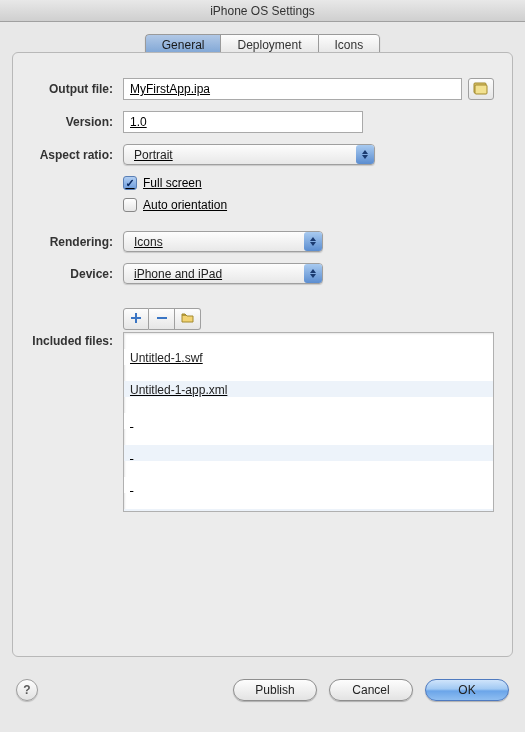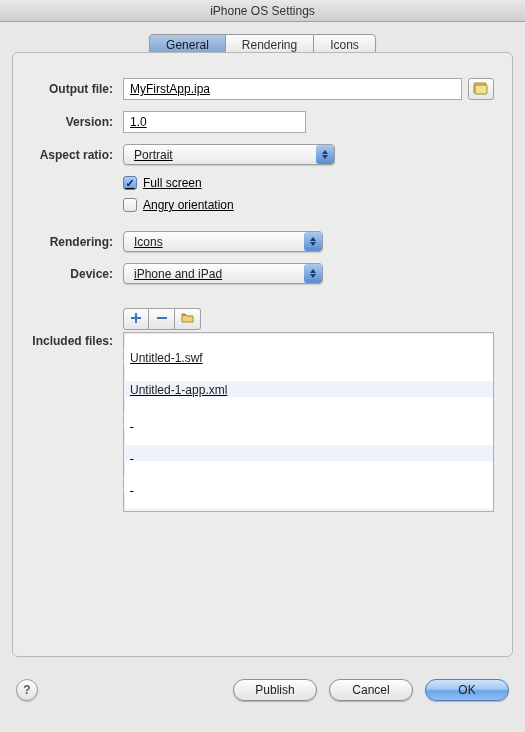--- a/index.html
+++ b/index.html
@@ -221,21 +221,21 @@
 }
 </style>
 </head>
 <body>
 
 <div class="titlebar">iPhone OS Settings</div>
 
 <div class="tab-area">
   <div class="tab-group">
     <div class="tab active">General</div>
-    <div class="tab">Rendering</div>
+    <div class="tab">Deployment</div>
     <div class="tab">Icons</div>
   </div>
 </div>
 
 <div class="panel">
 
   <div class="form-row">
     <div class="label">Output file:</div>
     <div class="controls">
       <input type="text" class="file-input" value="MyFirstApp.ipa" style="">
@@ -247,47 +247,47 @@
             </svg>
         </span>
       </div>
     </div>
   </div>
 
 
   <div class="form-row">
     <div class="label">Version:</div>
     <div class="controls">
-      <input type="text" style="width: 183px;" value="1.0">
+      <input type="text" style="width: 240px;" value="1.0">
     </div>
   </div>
 
   <div class="form-row">
     <div class="label">Aspect ratio:</div>
     <div class="controls">
-      <div class="aqua-select" style="width:212px;">
+      <div class="aqua-select" style="width:252px;">
         <span class="sel-label">Portrait</span>
         <span class="arrows">
             <span class="tri-up"></span>
             <span class="tri-down"></span>
           </span>
       </div>
     </div>
   </div>
 
   <div class="form-row">
     <div class="label"></div>
     <div class="controls" style="flex-direction:column; align-items:flex-start;">
       <div class="cb-row">
         <span class="cb checked"></span>
         <span>Full screen</span>
       </div>
       <div class="cb-row">
         <span class="cb"></span>
-        <span>Angry orientation</span>
+        <span>Auto orientation</span>
       </div>
     </div>
   </div>
 
   <div class="form-row">
     <div class="label">Rendering:</div>
     <div class="controls">
       <div class="aqua-select" style="width:200px;">
         <span class="sel-label">Icons</span>
         <span class="arrows">

